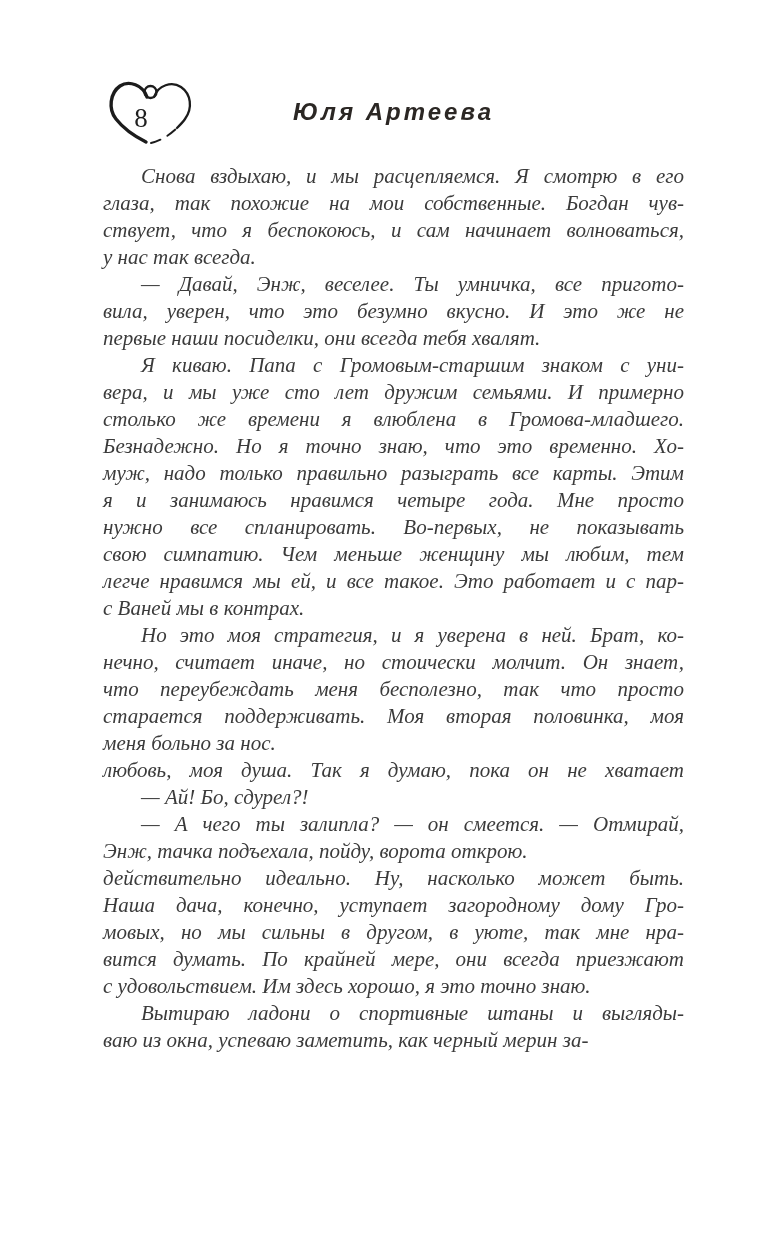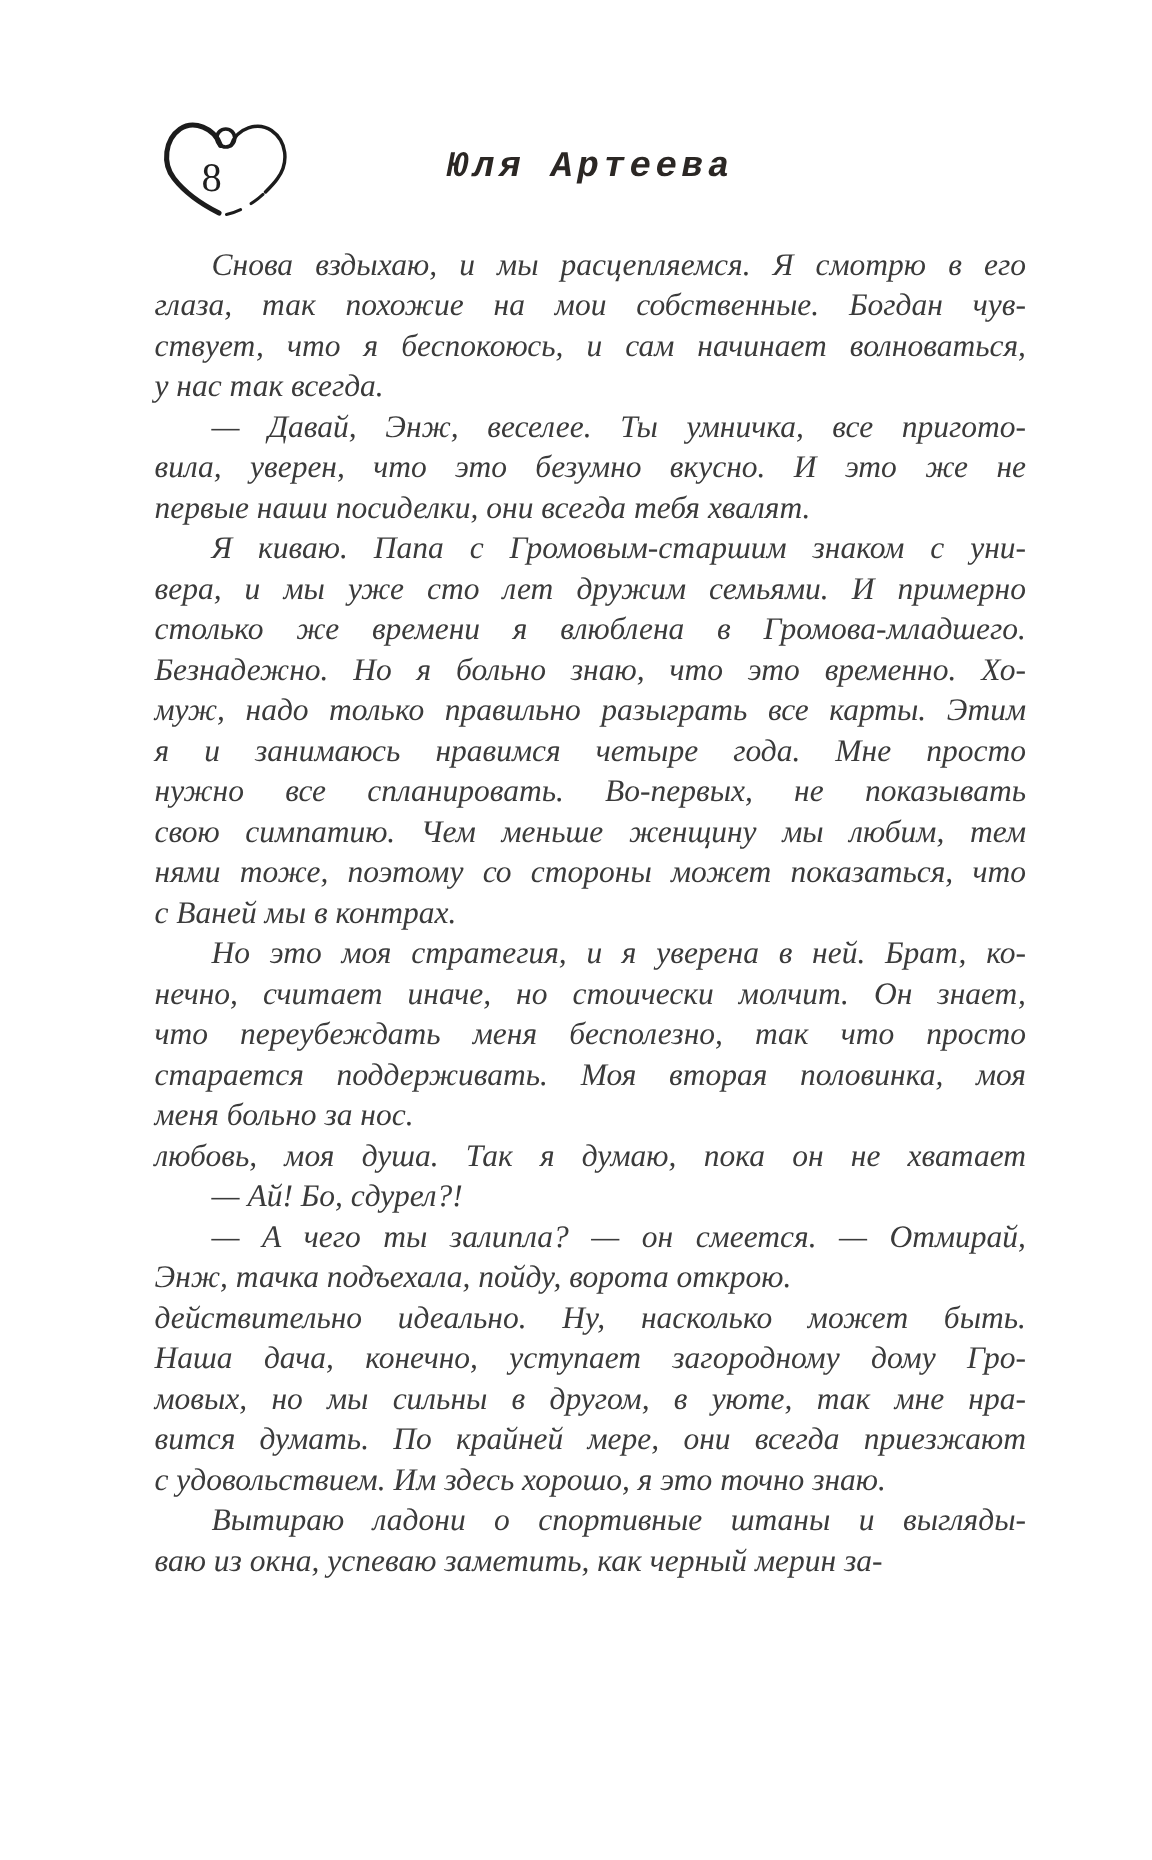--- a/index.html
+++ b/index.html
@@ -37,21 +37,21 @@
     font-family: "Liberation Serif", serif;
     font-size: 27px;
     color: #1f1f1f;
   }
   .author {
     position: absolute;
     left: 103px;
     top: 98px;
     width: 581px;
     text-align: center;
-    font-family: Liberation Mono, monospace;
+    font-family: Liberation Sans, sans-serif;
     font-style: italic;
     font-weight: bold;
     font-size: 24px;
     letter-spacing: 3px;
     color: #2b2724;
   }
   
   .text-block {
     position: absolute;
     left: 103px;
@@ -105,26 +105,26 @@
       </div>
       <div class="para">
         <div class="line first">— Давай, Энж, веселее. Ты умничка, все пригото-</div>
         <div class="line">вила, уверен, что это безумно вкусно. И это же не</div>
         <div class="line last">первые наши посиделки, они всегда тебя хвалят.</div>
       </div>
       <div class="para">
         <div class="line first">Я киваю. Папа с Громовым-старшим знаком с уни-</div>
         <div class="line">вера, и мы уже сто лет дружим семьями. И примерно</div>
         <div class="line">столько же времени я влюблена в Громова-младшего.</div>
-        <div class="line">Безнадежно. Но я больно знаю, что это временно. Хо-</div>
+        <div class="line">Безнадежно. Но я точно знаю, что это временно. Хо-</div>
         <div class="line">муж, надо только правильно разыграть все карты. Этим</div>
         <div class="line">я и занимаюсь нравимся четыре года. Мне просто</div>
         <div class="line">нужно все спланировать. Во-первых, не показывать</div>
         <div class="line">свою симпатию. Чем меньше женщину мы любим, тем</div>
-        <div class="line">нями тоже, поэтому со стороны может показаться, что</div>
+        <div class="line">легче нравимся мы ей, и все такое. Это работает и с пар-</div>
         <div class="line last">с Ваней мы в контрах.</div>
       </div>
       <div class="para">
         <div class="line first">Но это моя стратегия, и я уверена в ней. Брат, ко-</div>
         <div class="line">нечно, считает иначе, но стоически молчит. Он знает,</div>
         <div class="line">что переубеждать меня бесполезно, так что просто</div>
         <div class="line">старается поддерживать. Моя вторая половинка, моя</div>
         <div class="line last">меня больно за нос.</div>
         <div class="line">любовь, моя душа. Так я думаю, пока он не хватает</div>
       </div>

